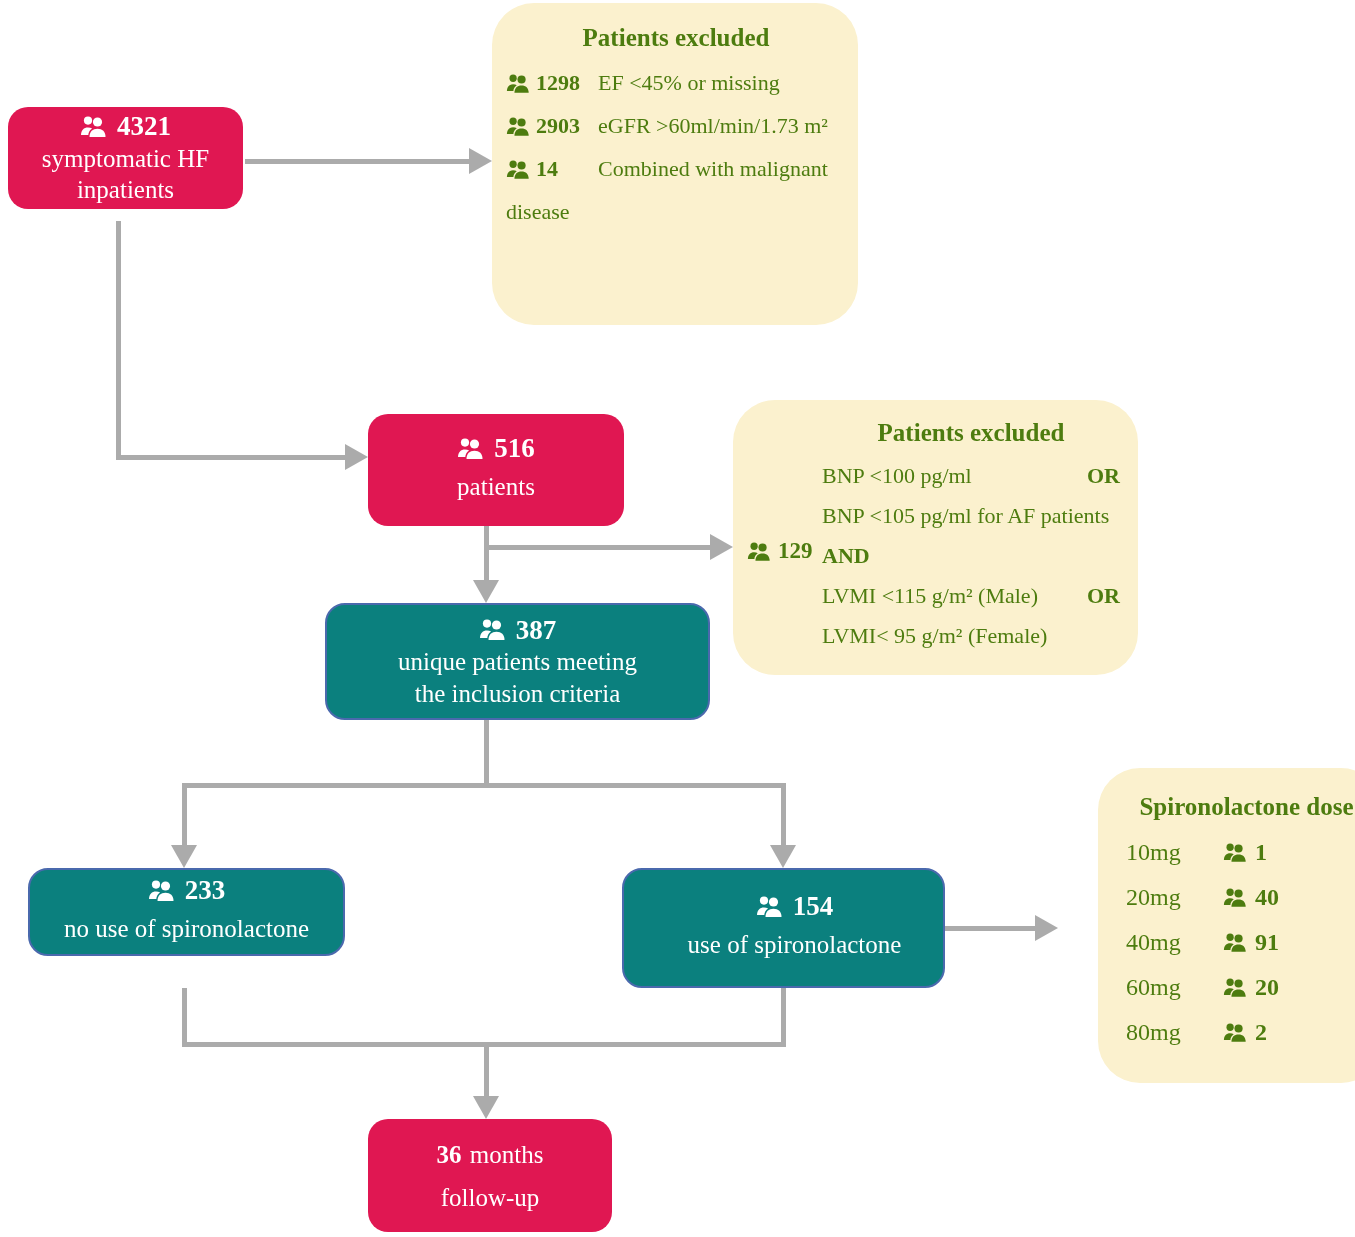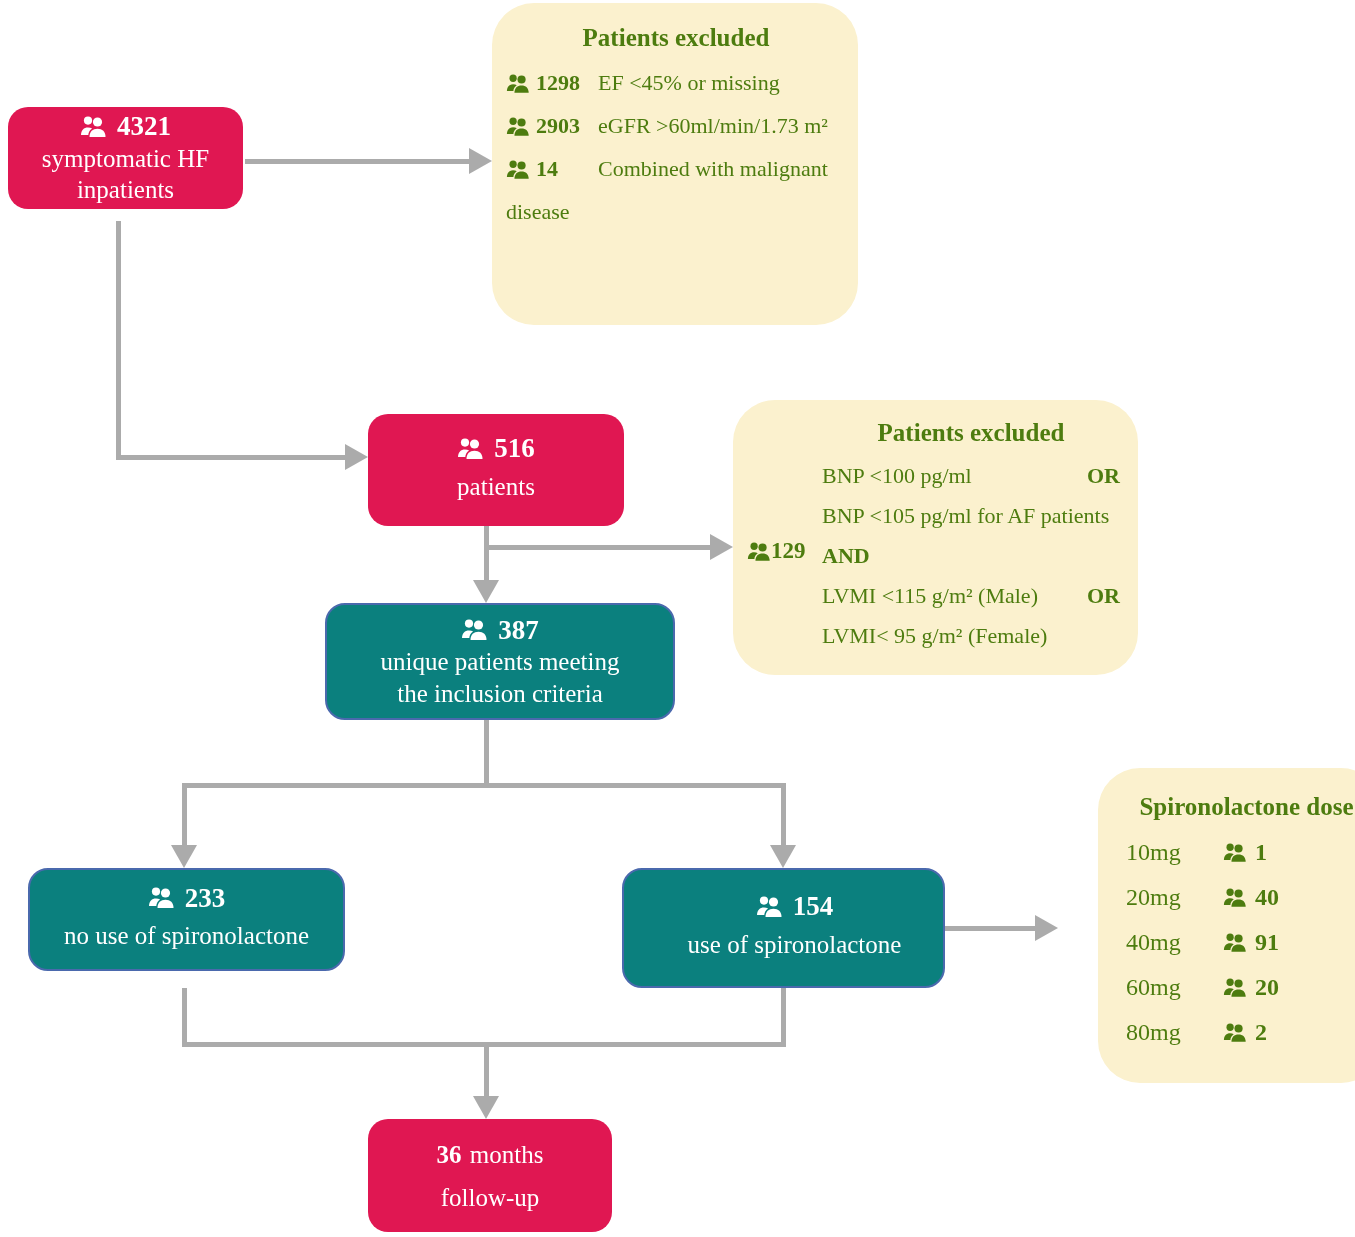--- a/index.html
+++ b/index.html
@@ -31,21 +31,21 @@
   .x1 .note-title { margin-bottom:8px; }
   .x1-item { font-size:22px; line-height:43px; }
   .x1-num { display:inline-block; width:92px; font-weight:bold; white-space:nowrap; }
   .x1-num .ppl-s { vertical-align:-3px; margin-right:6px; }
   .x2 { padding:18px 18px 10px 89px; }
   .x2 .note-title { margin-bottom:8px; }
   .x2-row { font-size:22px; line-height:40px; display:flex; justify-content:space-between; }
   .x2-op { font-weight:bold; }
   .x2-conj { font-size:22px; line-height:40px; font-weight:bold; text-align:left; }
   .x2-count { position:absolute; left:14px; top:138px; font-weight:bold; font-size:23px;
-              white-space:nowrap; display:flex; align-items:center; }
+              white-space:nowrap; display:flex; align-items:center; gap:7px; }
   .dose { padding:24px 16px 10px 28px;margin-left:40px; }
   .dose .note-title { margin-bottom:8px; }
   .dose-row { font-size:24px; line-height:45px; display:flex; align-items:center; }
   .dose-label { display:inline-block; width:97px; }
   .dose-count { font-weight:bold; display:inline-flex; align-items:center; gap:8px; }
   
   .line { position:absolute; background:var(--arrow); }
   .ar-right { position:absolute; width:0; height:0;
     border-top:13px solid transparent; border-bottom:13px solid transparent;
     border-left:23px solid var(--arrow); }
@@ -165,35 +165,35 @@
     <div class="x2-conj">AND</div>
     <div class="x2-row">
       <span>LVMI &lt;115 g/m² (Male)</span>
       <span class="x2-op">OR</span>
     </div>
     <div class="x2-row">
       <span>LVMI&lt; 95 g/m² (Female)</span>
     </div>
   </div>
 
-  <div class="node teal" style="left:325px;top:603px;width:350px;height:117px;">
+  <div class="node teal" style="left:325px;top:603px;width:385px;height:117px;">
     <div class="count-line">
       <svg class="ppl" viewBox="0 0 27 21">
           <circle cx="8" cy="4.6" r="4.1"></circle>
           <path d="M1 19c.2-5 2.8-7.6 7-7.6 1.6 0 3 .4 4.1 1.2-2.3 1.5-3.6 4-3.8 6.4z"></path>
           <circle cx="17.5" cy="6" r="4.6"></circle>
           <path d="M9.5 21c0-5.5 3.2-8.3 8-8.3s8 2.8 8 8.3z"></path>
         </svg>
       <span>387</span>
     </div>
     <div class="node-line">unique patients meeting</div>
     <div class="node-line">the inclusion criteria</div>
   </div>
 
-  <div class="node teal" style="left:28px;top:868px;width:317px;height:103px;">
+  <div class="node teal" style="left:28px;top:868px;width:317px;height:88px;">
     <div class="count-line">
       <svg class="ppl" viewBox="0 0 27 21">
           <circle cx="8" cy="4.6" r="4.1"></circle>
           <path d="M1 19c.2-5 2.8-7.6 7-7.6 1.6 0 3 .4 4.1 1.2-2.3 1.5-3.6 4-3.8 6.4z"></path>
           <circle cx="17.5" cy="6" r="4.6"></circle>
           <path d="M9.5 21c0-5.5 3.2-8.3 8-8.3s8 2.8 8 8.3z"></path>
         </svg>
       <span>233</span>
     </div>
     <div class="node-line tall">no use of spironolactone</div>

